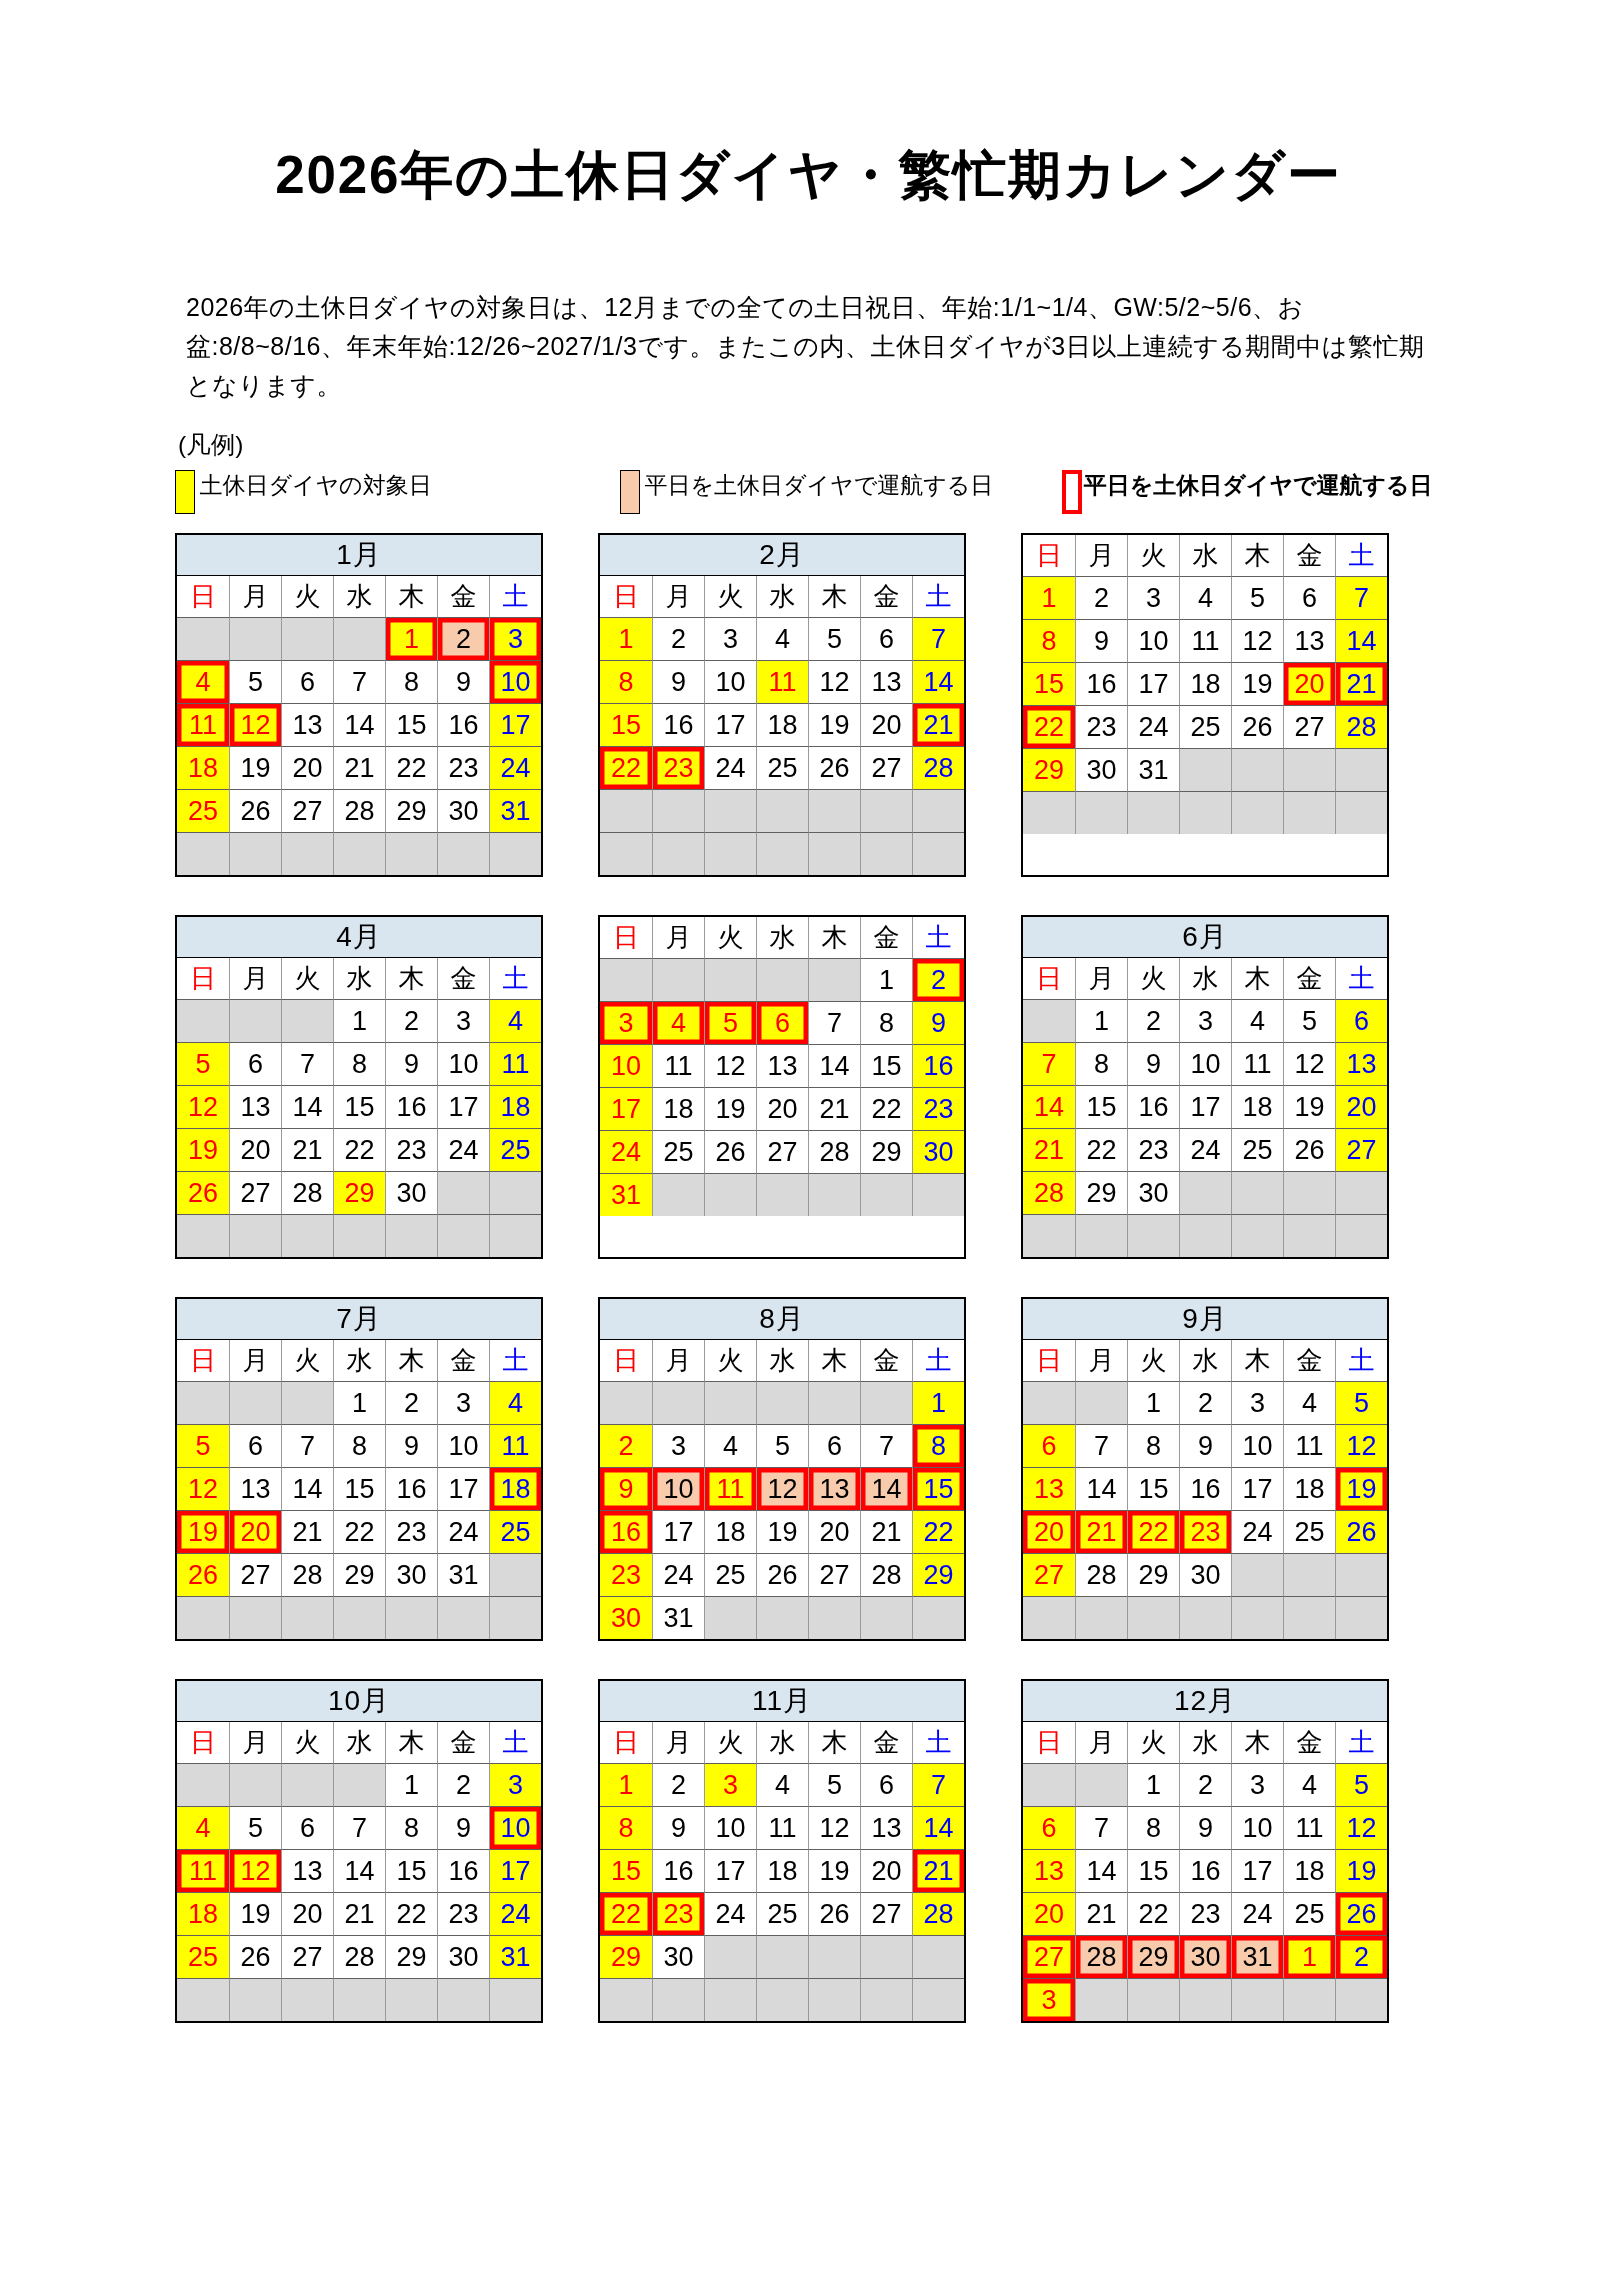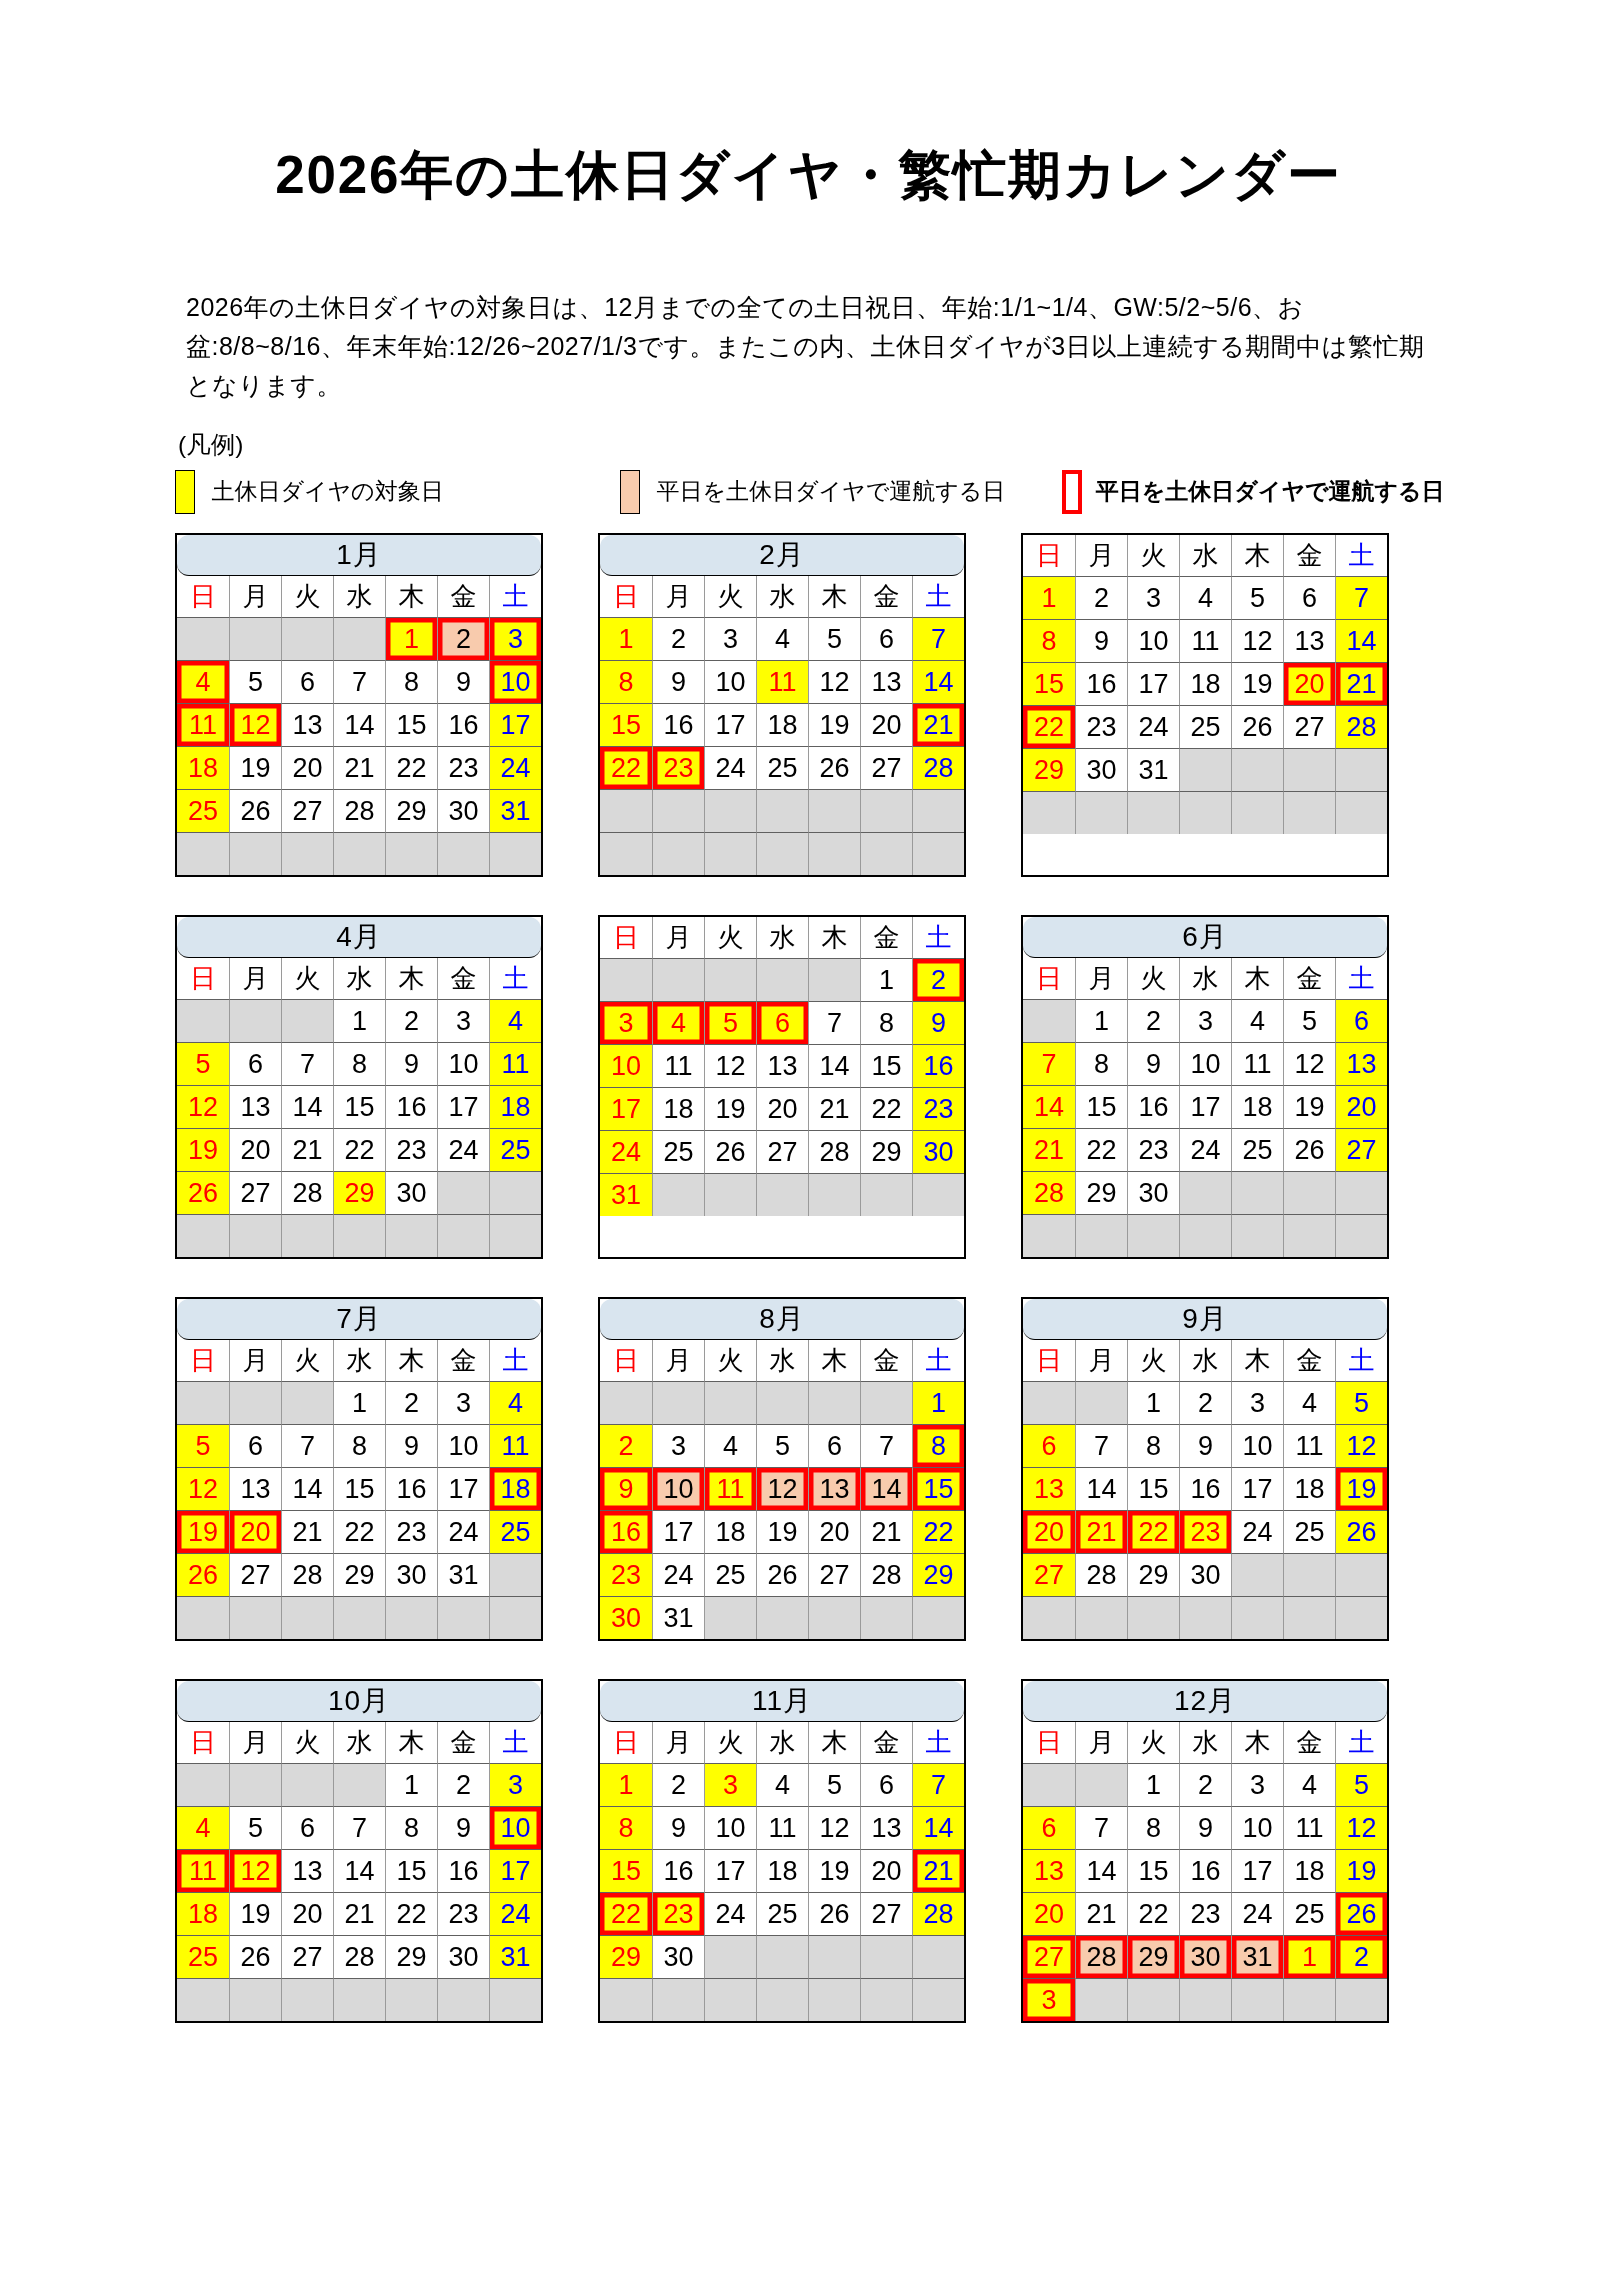--- a/index.html
+++ b/index.html
@@ -20,40 +20,40 @@
   .description{
     margin:76px 0 0 186px; width:1246px;
     font-size:25px; line-height:1.55; letter-spacing:0.5px;
   }
   .legend-heading{
     margin:23.6px 0 0 178px; font-size:24.5px;
   }
   .legend{
     margin:7.3px 0 0 175px; display:flex; align-items:center; height:47px;
   }
-  .legend-item{display:flex; align-items:center;gap:12px;}
+  .legend-item{display:flex; }
   .legend-item-1{width:445px;}
   .legend-item-2{width:442px;}
   .swatch{width:20px; height:44px; flex:0 0 auto;}
   .swatch-yellow{background:var(--yellow); border:1.8px solid #000;}
   .swatch-peach{background:var(--peach); border:1.8px solid #000;}
   .swatch-redline{background:#fff; border:4.5px solid var(--red);}
   .legend-label{font-size:23px; margin-left:4.5px; white-space:nowrap;}
   .legend-item-3 .legend-label{font-weight:bold; margin-left:1.8px;}
 
   .cal-grid{
     margin:18px 0 0 175px;
     display:grid; grid-template-columns:368px 368px 368px;
     column-gap:55px; row-gap:38px;
   }
   .cal{border:2.7px solid #000; background:#fff;}
   .cal-title{
     height:41px; background:var(--header-blue); border-bottom:1.8px solid #000;
     display:flex; align-items:center; justify-content:center;
-    font-size:28px; letter-spacing:0.9px;border-radius:12px;
+    font-size:28px; letter-spacing:0.9px;
   }
   .cal-table{
     display:grid; grid-template-columns:repeat(7,1fr);
     grid-template-rows:41px repeat(6,43px);
   }
   .cell{
     display:flex; align-items:center; justify-content:center;
     border-left:0.9px solid #9a9a9a; border-top:0.9px solid #606060;
     font-size:27px;
   }

